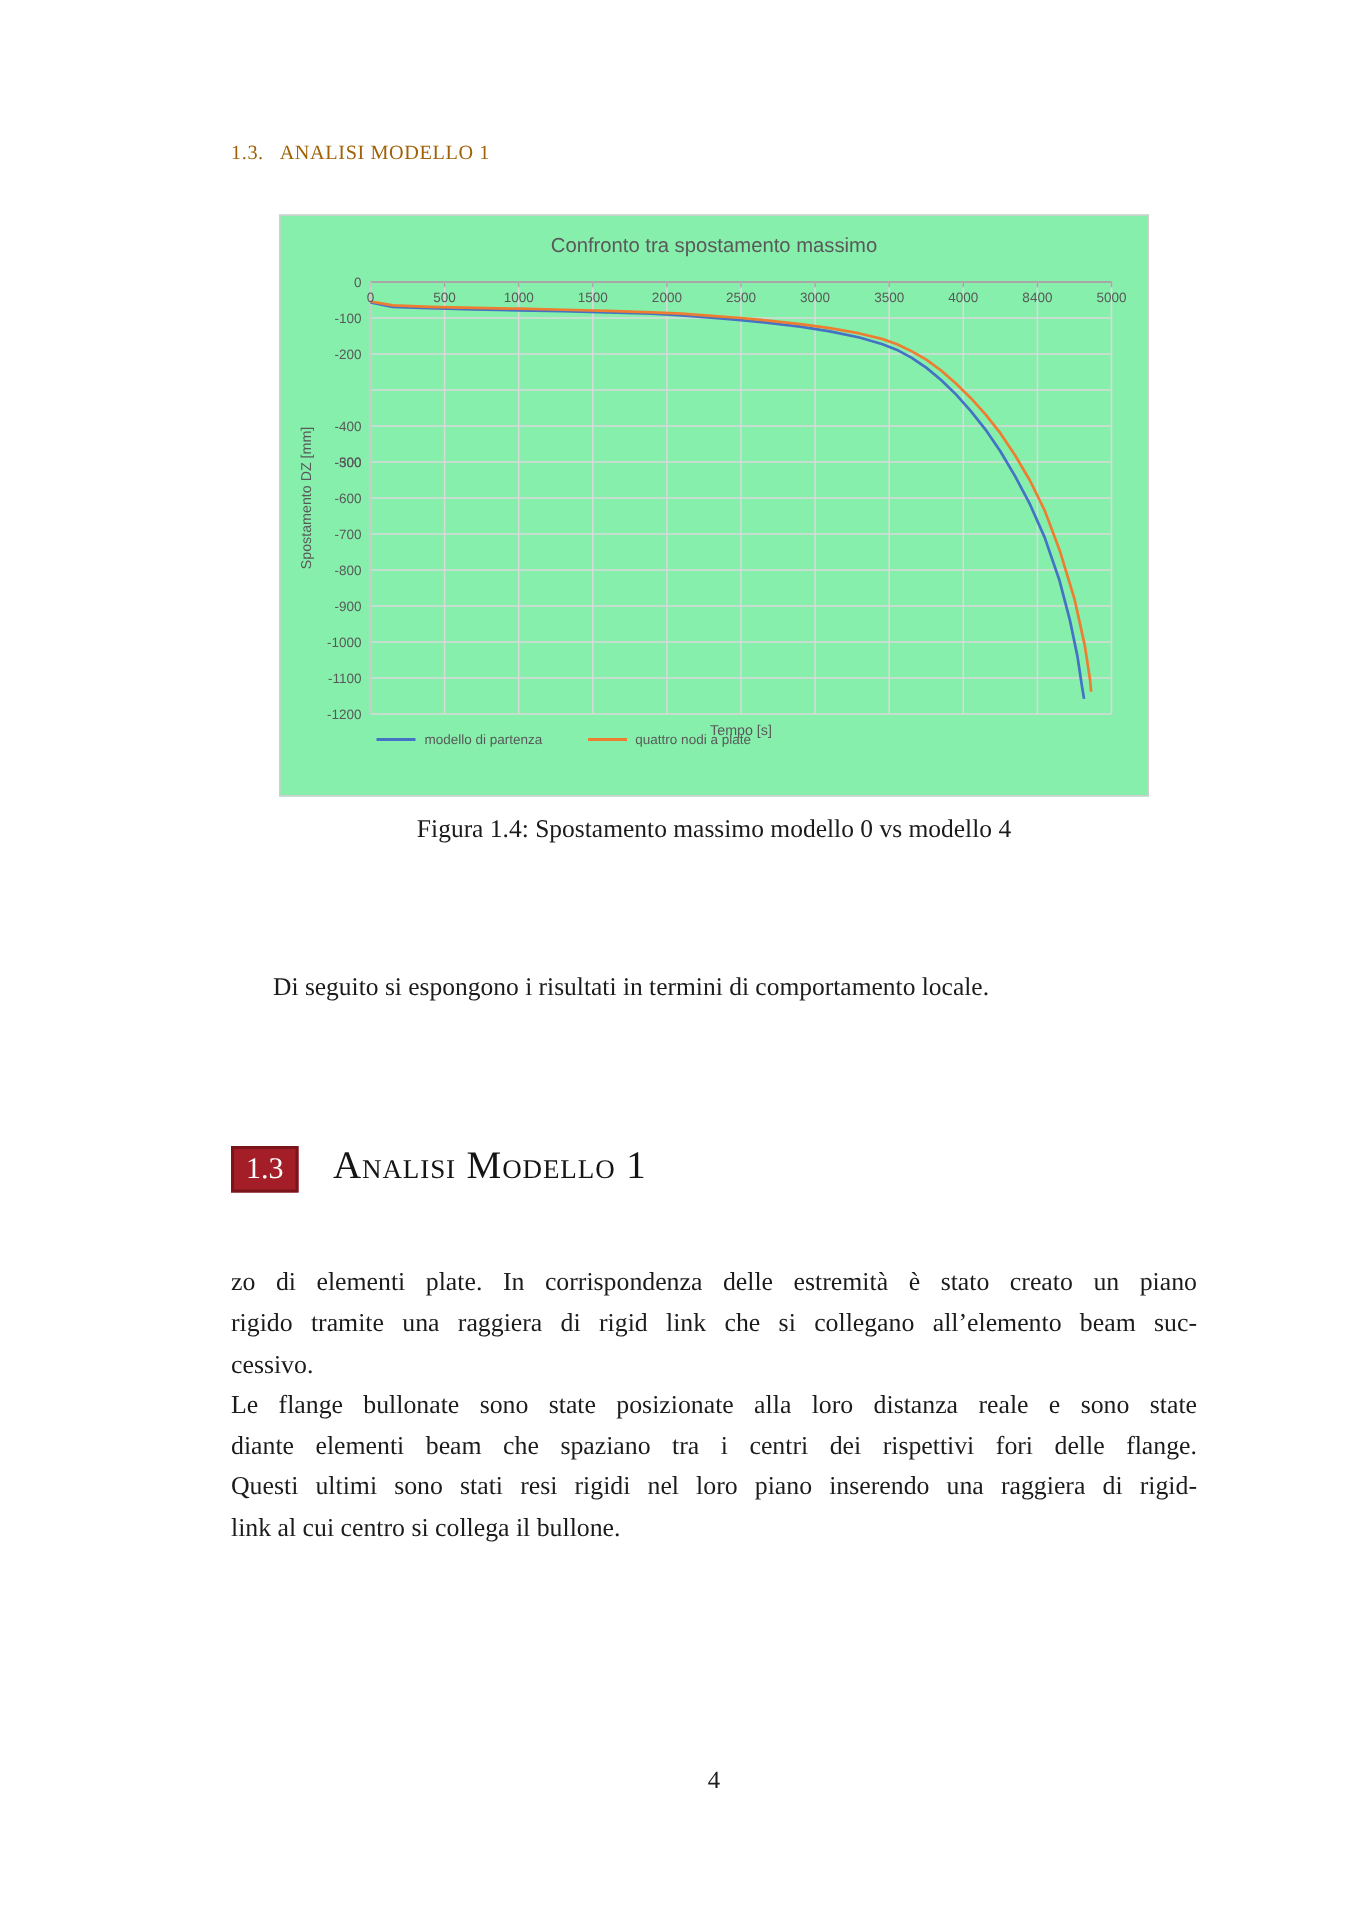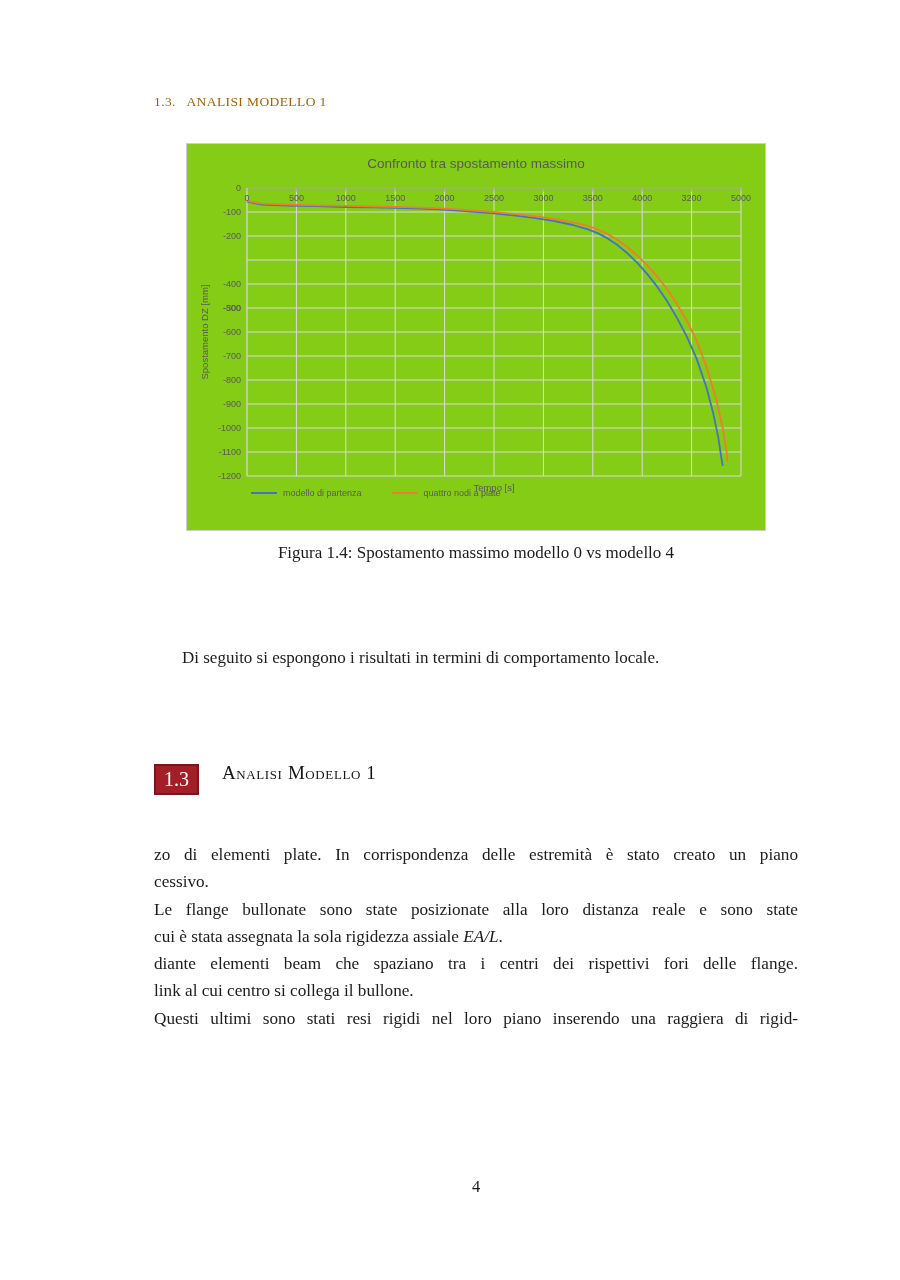--- a/index.html
+++ b/index.html
@@ -6,21 +6,21 @@
   body {
     width:900px; height:1280px; background:#ffffff; position:relative;
     font-family:"Liberation Serif", serif; color:#1b1b1b; overflow:hidden;
   }
   .abs { position:absolute; }
 
   
   .runhead { left:154px; top:94px; font-size:13.5px; letter-spacing:0.4px; white-space:pre; color:#a16207; }
 
   
-  .fig { left:186px; top:143px; width:578px; height:386px; border:1px solid #cfcfcf; background:#84cc16;
+  .fig { left:186px; top:143px; width:578px; height:386px; border:1px solid #cfcfcf; background:#86efac;
          font-family:"Liberation Sans", sans-serif; }
   .fig * { font-family:"Liberation Sans", sans-serif; }
   .chart-title { left:0; top:12px; width:578px; text-align:center; font-size:13.5px; color:#595959; }
   .plot { left:60px; top:44px; width:494px; height:288px; }
   .plot svg { position:absolute; left:0; top:0; overflow:visible; }
   .xlab { position:absolute; width:34px; margin-left:-17px; text-align:center; font-size:9px; color:#595959; top:5px; }
   .ylab { position:absolute; width:42px; text-align:right; font-size:9px; color:#595959; left:12px; }
   .ytitle { left:-42px; top:182px; width:120px; height:12px; text-align:center; font-size:9.5px; color:#595959;
             transform:rotate(-90deg); }
   .xtitle { left:60px; top:338px; width:494px; text-align:center; font-size:9.5px; color:#595959; }
@@ -29,21 +29,21 @@
   .leg-line { width:26px; height:0; border-top:2.5px solid #000; }
   .leg-label { font-size:9px; color:#595959; }
 
   
   .caption { left:154px; top:543px; width:644px; text-align:center; font-size:17px; }
   .intro  { left:154px; top:648px; width:644px; font-size:17px; text-indent:28px; }
 
   
   .secnum { left:154px; top:764px; width:45px; height:31px; background:#a31e26; border:2px solid #7c151b;
             box-sizing:border-box; color:#fff; font-size:20px; display:flex; align-items:center; justify-content:center; }
-  .sectitle { left:222px; top:762px; font-size:19px; font-variant:small-caps; letter-spacing:0.6px; color:#141414; }
+  .sectitle { left:222px; top:762px; font-size:26px; font-variant:small-caps; letter-spacing:0.6px; color:#141414; }
 
   
   .bodyblock { left:154px; top:841px; width:644px; font-size:17.2px; line-height:27.3px; }
   .jl { text-align:justify; text-align-last:justify; }
   .jl.ll { text-align-last:auto; }
   .jl.ind { text-indent:28px; }
 
   .pagenum { left:154px; top:1177px; width:644px; text-align:center; font-size:16.5px; }
 </style>
 </head>
@@ -98,21 +98,21 @@
     <div id="x-labels">
         <div class="xlab" style="left: 0px;">0</div>
         <div class="xlab" style="left: 49.4px;">500</div>
         <div class="xlab" style="left: 98.8px;">1000</div>
         <div class="xlab" style="left: 148.2px;">1500</div>
         <div class="xlab" style="left: 197.6px;">2000</div>
         <div class="xlab" style="left: 247px;">2500</div>
         <div class="xlab" style="left: 296.4px;">3000</div>
         <div class="xlab" style="left: 345.8px;">3500</div>
         <div class="xlab" style="left: 395.2px;">4000</div>
-        <div class="xlab" style="left: 444.6px;">3200</div>
+        <div class="xlab" style="left: 444.6px;">8400</div>
         <div class="xlab" style="left: 494px;">5000</div>
       </div>
   </div>
 
   <div id="y-labels">
       <div class="ylab abs" style="top: 38.5px;">0</div>
       <div class="ylab abs" style="top: 62.5px;">-100</div>
       <div class="ylab abs" style="top: 86.5px;">-200</div>
       <div class="ylab abs" style="top: 110.5px; margin-top: 48px;">-300</div>
       <div class="ylab abs" style="top: 134.5px;">-400</div>
@@ -143,21 +143,21 @@
 
 <div class="abs caption">Figura 1.4: Spostamento massimo modello 0 vs modello 4</div>
 
 <div class="abs intro">Di seguito si espongono i risultati in termini di comportamento locale.</div>
 
 <div class="abs secnum">1.3</div>
 <div class="abs sectitle">Analisi Modello 1</div>
 
 <div class="abs bodyblock" id="bodyblock">
     <div class="jl">zo di elementi plate.  In corrispondenza delle estremità è stato creato un piano</div>
+    <div class="jl">rigido tramite una raggiera di rigid link che si collegano all’elemento beam suc-</div>
     <div class="jl ll">cessivo.</div>
     <div class="jl">Le flange bullonate sono state posizionate alla loro distanza reale e sono state</div>
-    <div class="jl ll">cui è stata assegnata la sola rigidezza assiale <i>EA/L</i>.</div>
     <div class="jl">diante elementi beam che spaziano tra i centri dei rispettivi fori delle flange.</div>
+    <div class="jl">Questi ultimi sono stati resi rigidi nel loro piano inserendo una raggiera di rigid-</div>
     <div class="jl ll">link al cui centro si collega il bullone.</div>
-    <div class="jl">Questi ultimi sono stati resi rigidi nel loro piano inserendo una raggiera di rigid-</div>
   </div>
 
 <div class="abs pagenum">4</div>
 
 </body></html>

